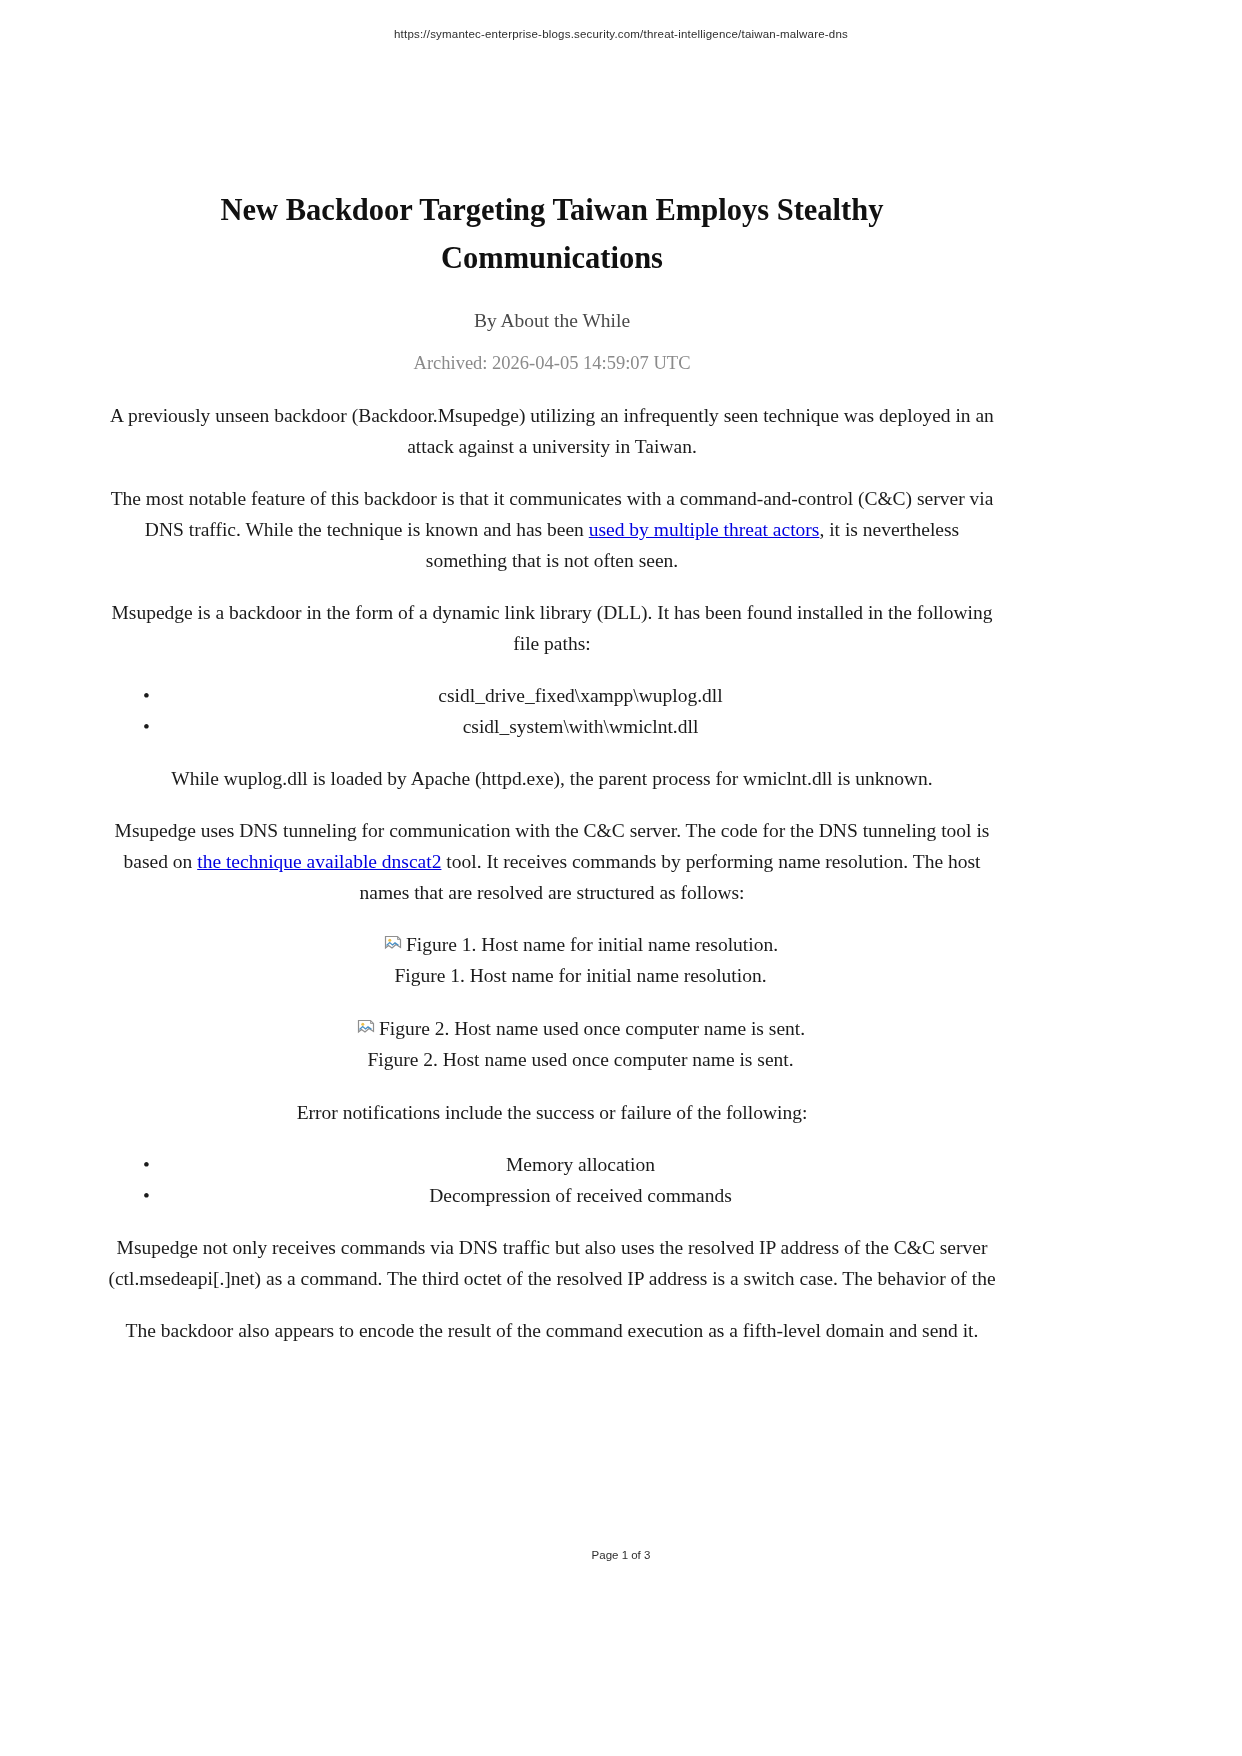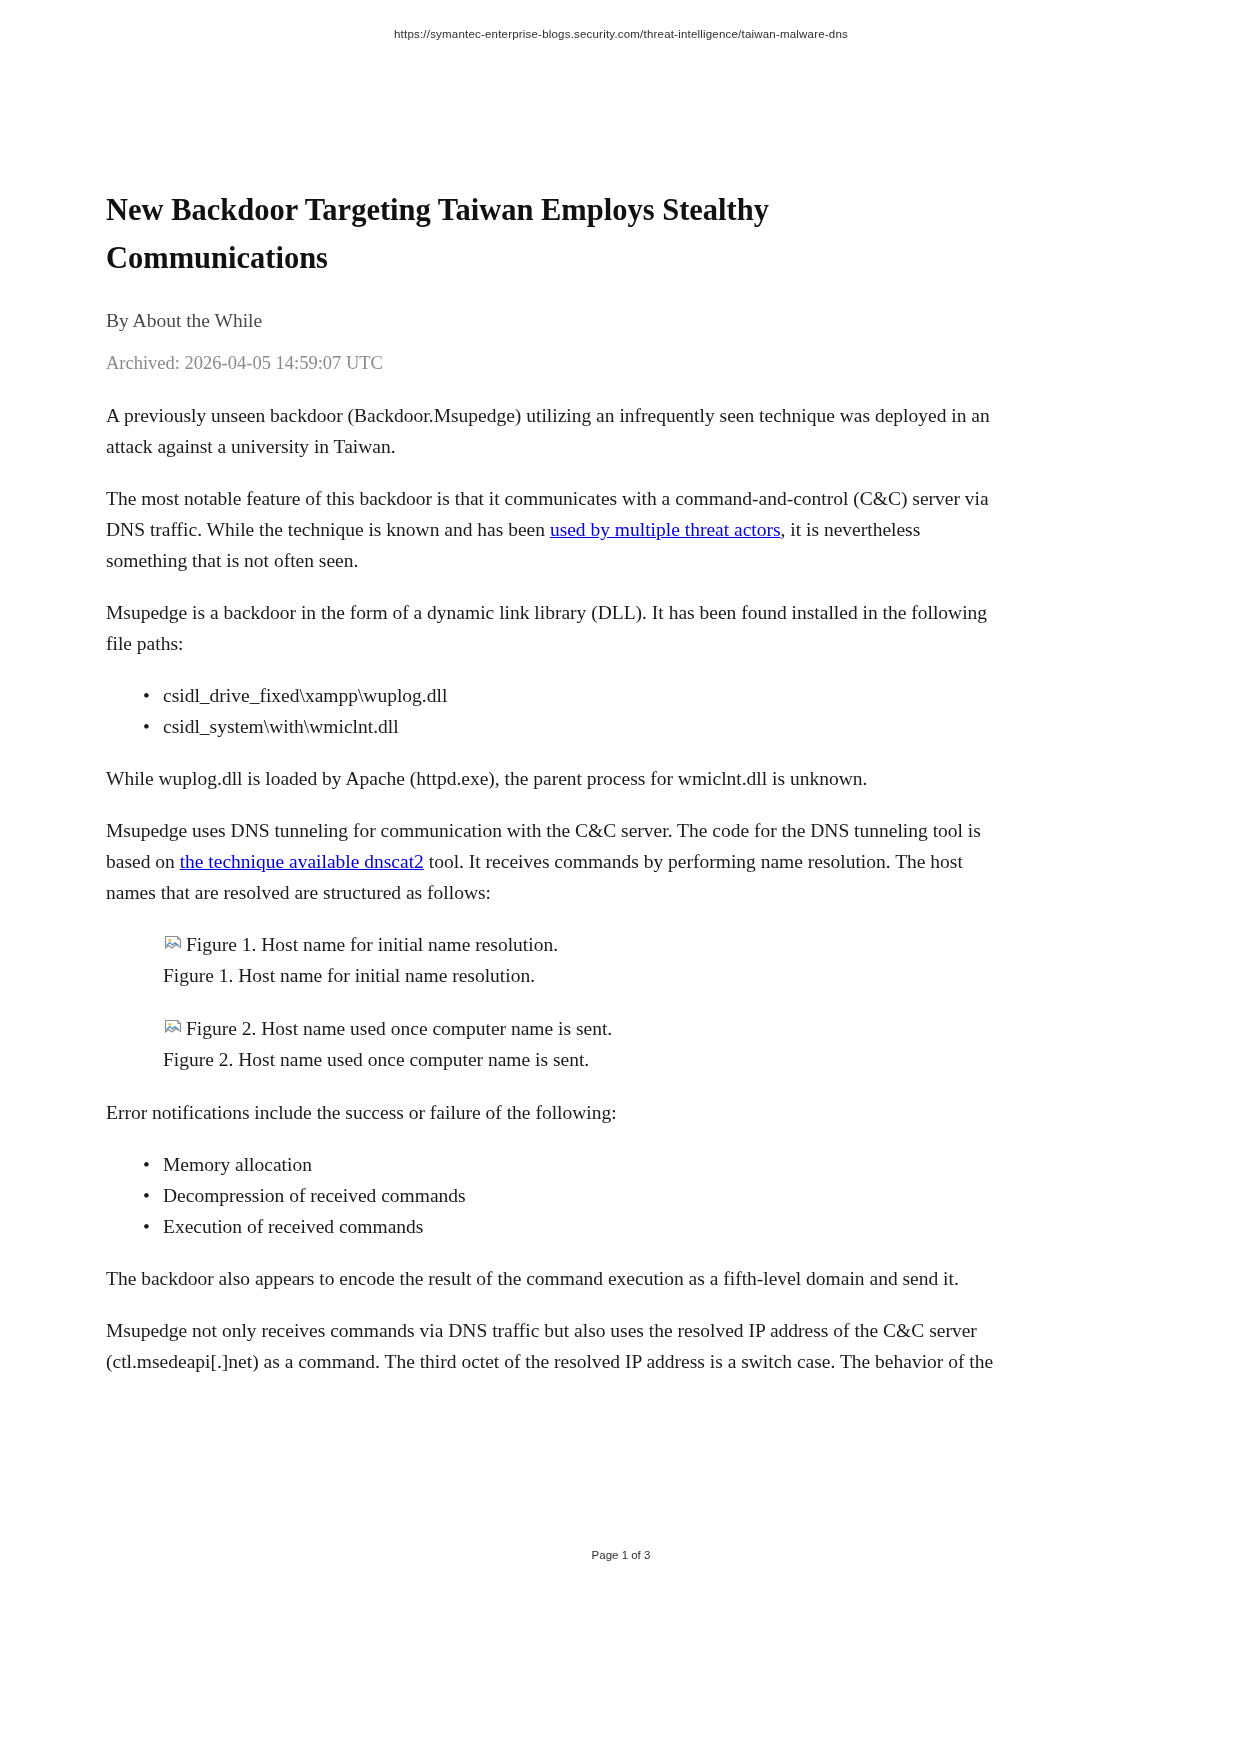--- a/index.html
+++ b/index.html
@@ -21,20 +21,21 @@
     font-family: "Liberation Sans", "DejaVu Sans", sans-serif;
     font-size: 11.5px;
     color: #2e2e2e;
     letter-spacing: 0.2px;
   }
   .content {
     position: absolute;
     left: 106px;
     top: 186px;
     width: 892px;
+    text-align: center;
   }
   h1.article-title {
     margin: 0 0 26px 0;
     font-size: 30.5px;
     line-height: 48px;
     font-weight: 700;
     color: #111111;
   }
   p.byline {
     font-size: 19.5px;
@@ -153,22 +154,21 @@
             <path d="M3.5 11.5 l3.2 -3 2.8 2.4 2.5 -2 3.5 2.3" fill="none" stroke="#4a90c4" stroke-width="1.3"></path>
           </svg></span><span>Figure 2. Host name used once computer name is sent.</span></span>
     <span class="figure-caption">Figure 2. Host name used once computer name is sent.</span>
   </div>
 
   <p class="body-text">Error notifications include the success or failure of the following:</p>
 
   <ul class="bullet-list">
     <li>Memory allocation</li>
     <li>Decompression of received commands</li>
-    <li>Execution of received commands</li>
   </ul>
 
+  <p class="body-text">Msupedge not only receives commands via DNS traffic but also uses the resolved IP address of the C&amp;C server (ctl.msedeapi[.]net) as a command. The third octet of the resolved IP address is a switch case. The behavior of the</p>
+
   <p class="body-text">The backdoor also appears to encode the result of the command execution as a fifth-level domain and send it.</p>
-
-  <p class="body-text">Msupedge not only receives commands via DNS traffic but also uses the resolved IP address of the C&amp;C server (ctl.msedeapi[.]net) as a command. The third octet of the resolved IP address is a switch case. The behavior of the</p>
 
 </div>
 
 <div class="page-footer">Page 1 of 3</div>
 
 </body></html>

